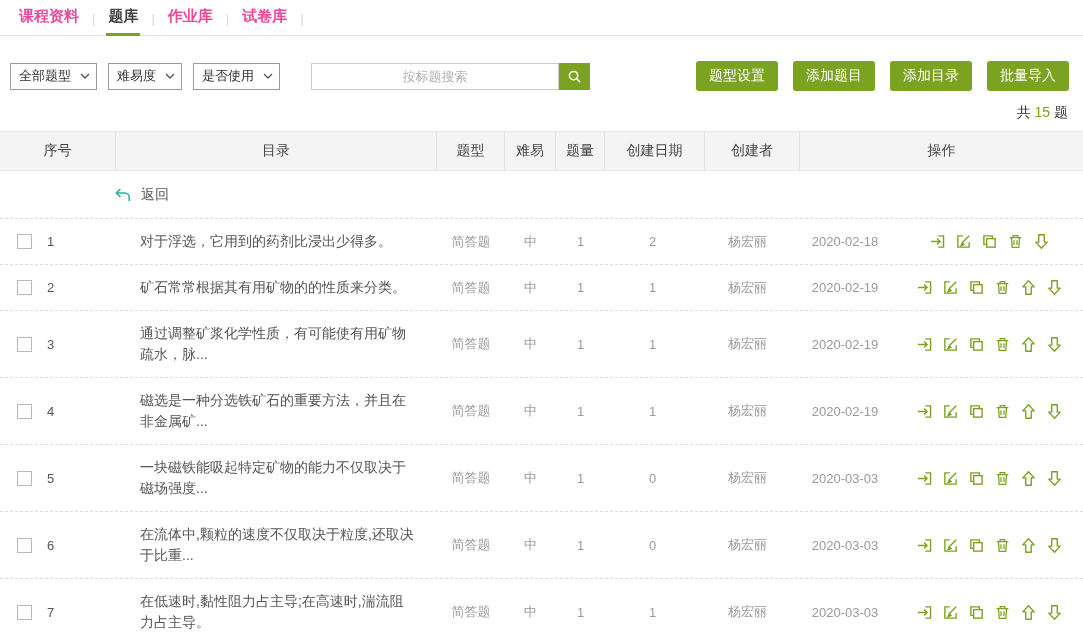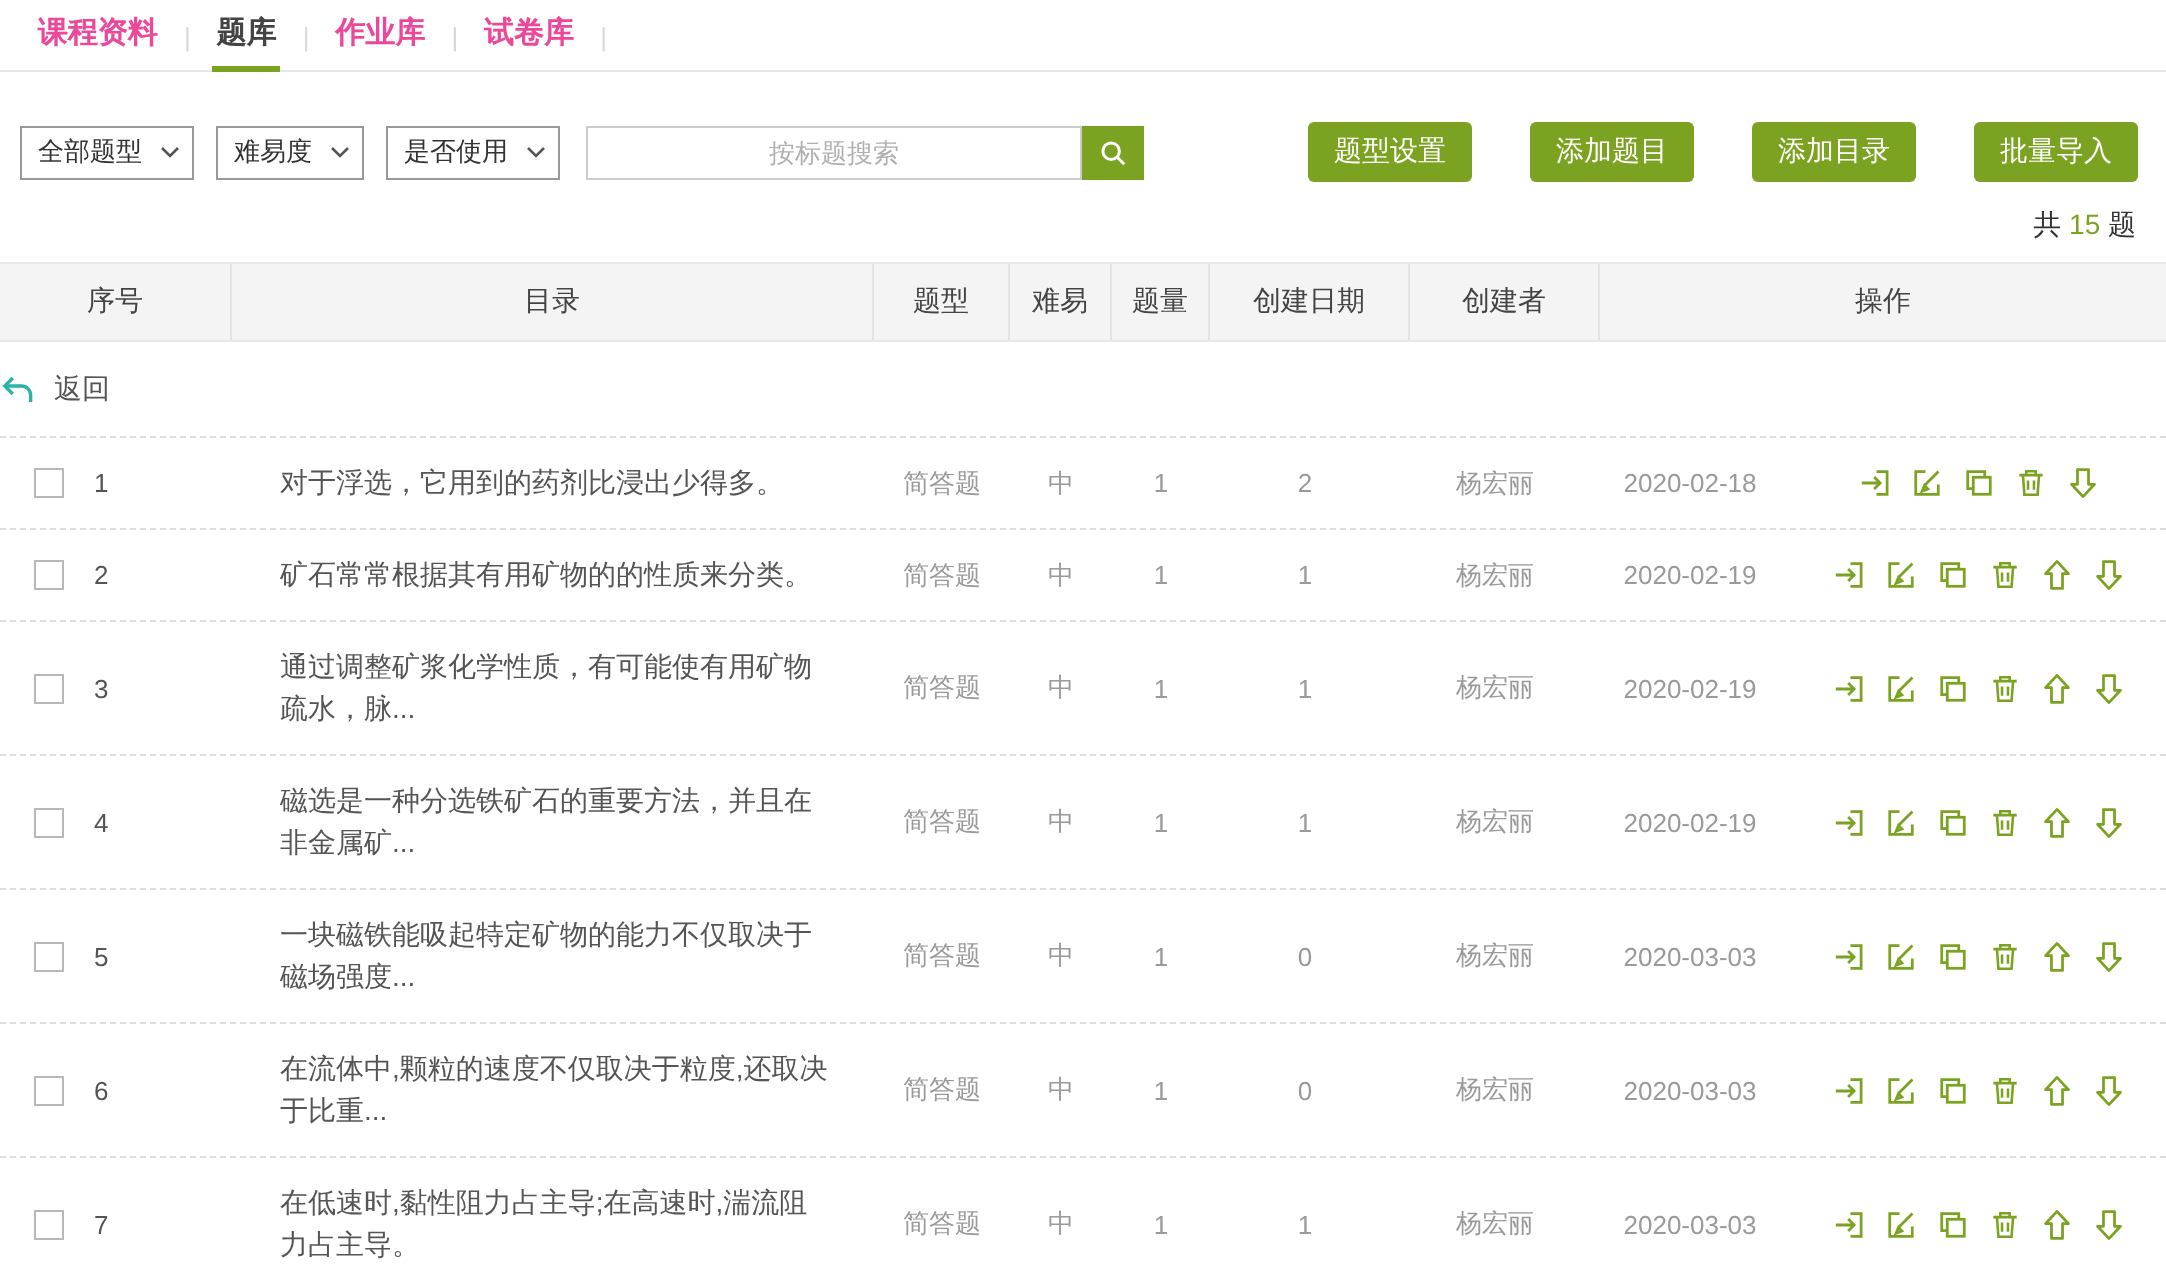--- a/index.html
+++ b/index.html
@@ -15,44 +15,44 @@
   .tab.active { color:#444; }
   .tab.active::after { content:""; position:absolute; left:11px; right:11px; bottom:-1px; height:3px; background:var(--accent); }
   .tab-sep { color:#d8d8d8; padding-bottom:9px; font-size:13px; }
 
   
   .filterbar { display:flex; align-items:center; margin:25px 14px 0 10px; }
   .sel { display:flex; align-items:center; justify-content:space-between; gap:9px; height:27px;
          border:1px solid #999; background:#fff; padding:0 6px 0 8px; font-size:13px; color:#333;
          margin-right:11px; cursor:pointer; white-space:nowrap; }
   .caret { display:inline-flex; width:10px; height:6px; }
-  .search-wrap { display:flex; margin-left:2px; }
+  .search-wrap { display:flex; margin-left:20px; }
   .search-input { width:248px; height:27px; border:1px solid #ccc; font-size:13px; text-align:center; color:#333; outline:none; font-family:inherit; }
   .search-input::placeholder { color:#b0b0b0; }
   .search-btn { width:31px; height:27px; background:var(--accent); border:none; cursor:pointer;
                 display:flex; align-items:center; justify-content:center; }
-  .actions { margin-left:auto; display:flex; gap:29px; }
+  .actions { margin-left:auto; display:flex; gap:15px; }
   .btn { height:30px; padding:0 13px; background:var(--accent); color:#fff; border:none; border-radius:3px;
          font-size:14px; cursor:pointer; font-family:inherit; white-space:nowrap; }
 
   
   .summary { text-align:right; padding:13px 15px 0; font-size:14px; color:#333; }
   .summary .count { color:var(--accent); font-weight:normal; }
 
   
   .table { margin-top:9px; }
   .thead { display:flex; align-items:stretch; background:#f4f4f4; border-top:1px solid #e8e8e8;
            border-bottom:1px solid #e8e8e8; height:40px; font-size:14px; color:#444; }
   .th { display:flex; align-items:center; justify-content:center; border-right:1px solid #e3e3e3; }
   .th:last-child { border-right:none; }
   .col-no{width:116px} .col-title{width:321px} .col-type{width:68px} .col-diff{width:51px}
   .col-count{width:49px} .col-usage{width:95px} .col-creator{width:95px} .col-date{width:100px}
   .col-ops{flex:1}
 
-  .back-row { display:flex; align-items:center; min-height:48px; border-bottom:1px dashed #dcdcdc; }
+  .back-row { display:flex; align-items:center; min-height:48px; border-bottom:1px dashed #dcdcdc; padding-left:114px; }
   .back-icon { width:18px; height:18px; color:var(--back-icon); cursor:pointer; display:inline-flex; }
   .back-icon svg { width:100%; height:100%; }
   .back-link { margin-left:9px; font-size:14px; color:#555; text-decoration:none; cursor:pointer; }
 
   .trow { display:flex; align-items:center; border-bottom:1px dashed #dcdcdc; padding:12px 0; font-size:13px; color:#9a9a9a; }
   .cell { display:flex; align-items:center; justify-content:center; text-align:center; }
   .rcol-no { width:116px; display:flex; align-items:center; justify-content:flex-start; padding-left:17px; gap:15px; }
   .cb { appearance:none; -webkit-appearance:none; width:15px; height:15px; border:1px solid #b8b8b8; background:#fff; cursor:pointer; flex:none; }
   .row-no { color:#555; font-size:13px; }
   .rcol-title { width:321px; padding:0 22px 0 24px; font-size:14px; color:#555; line-height:21px; cursor:pointer; }

